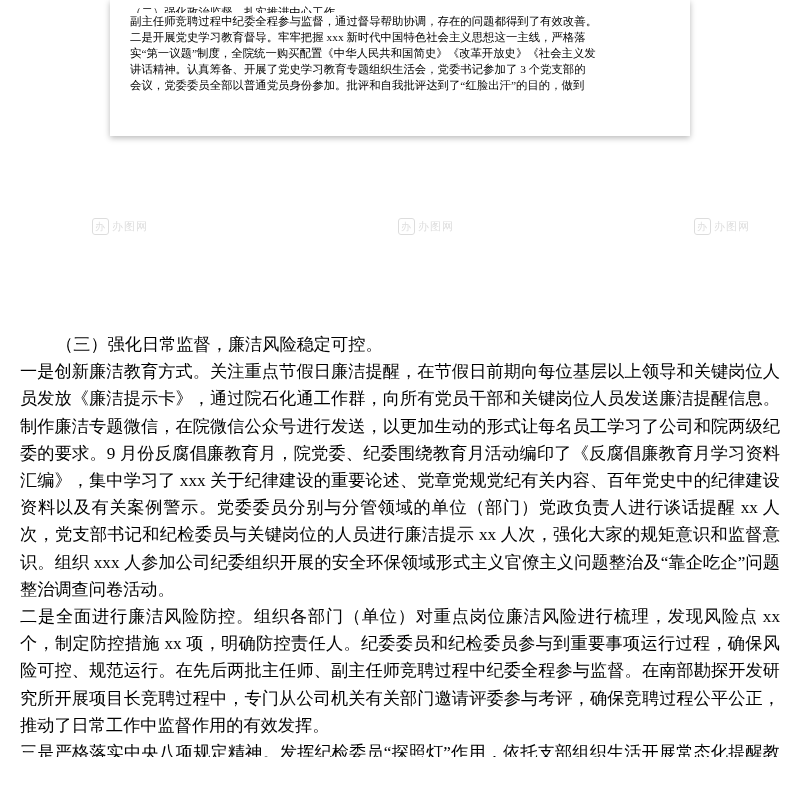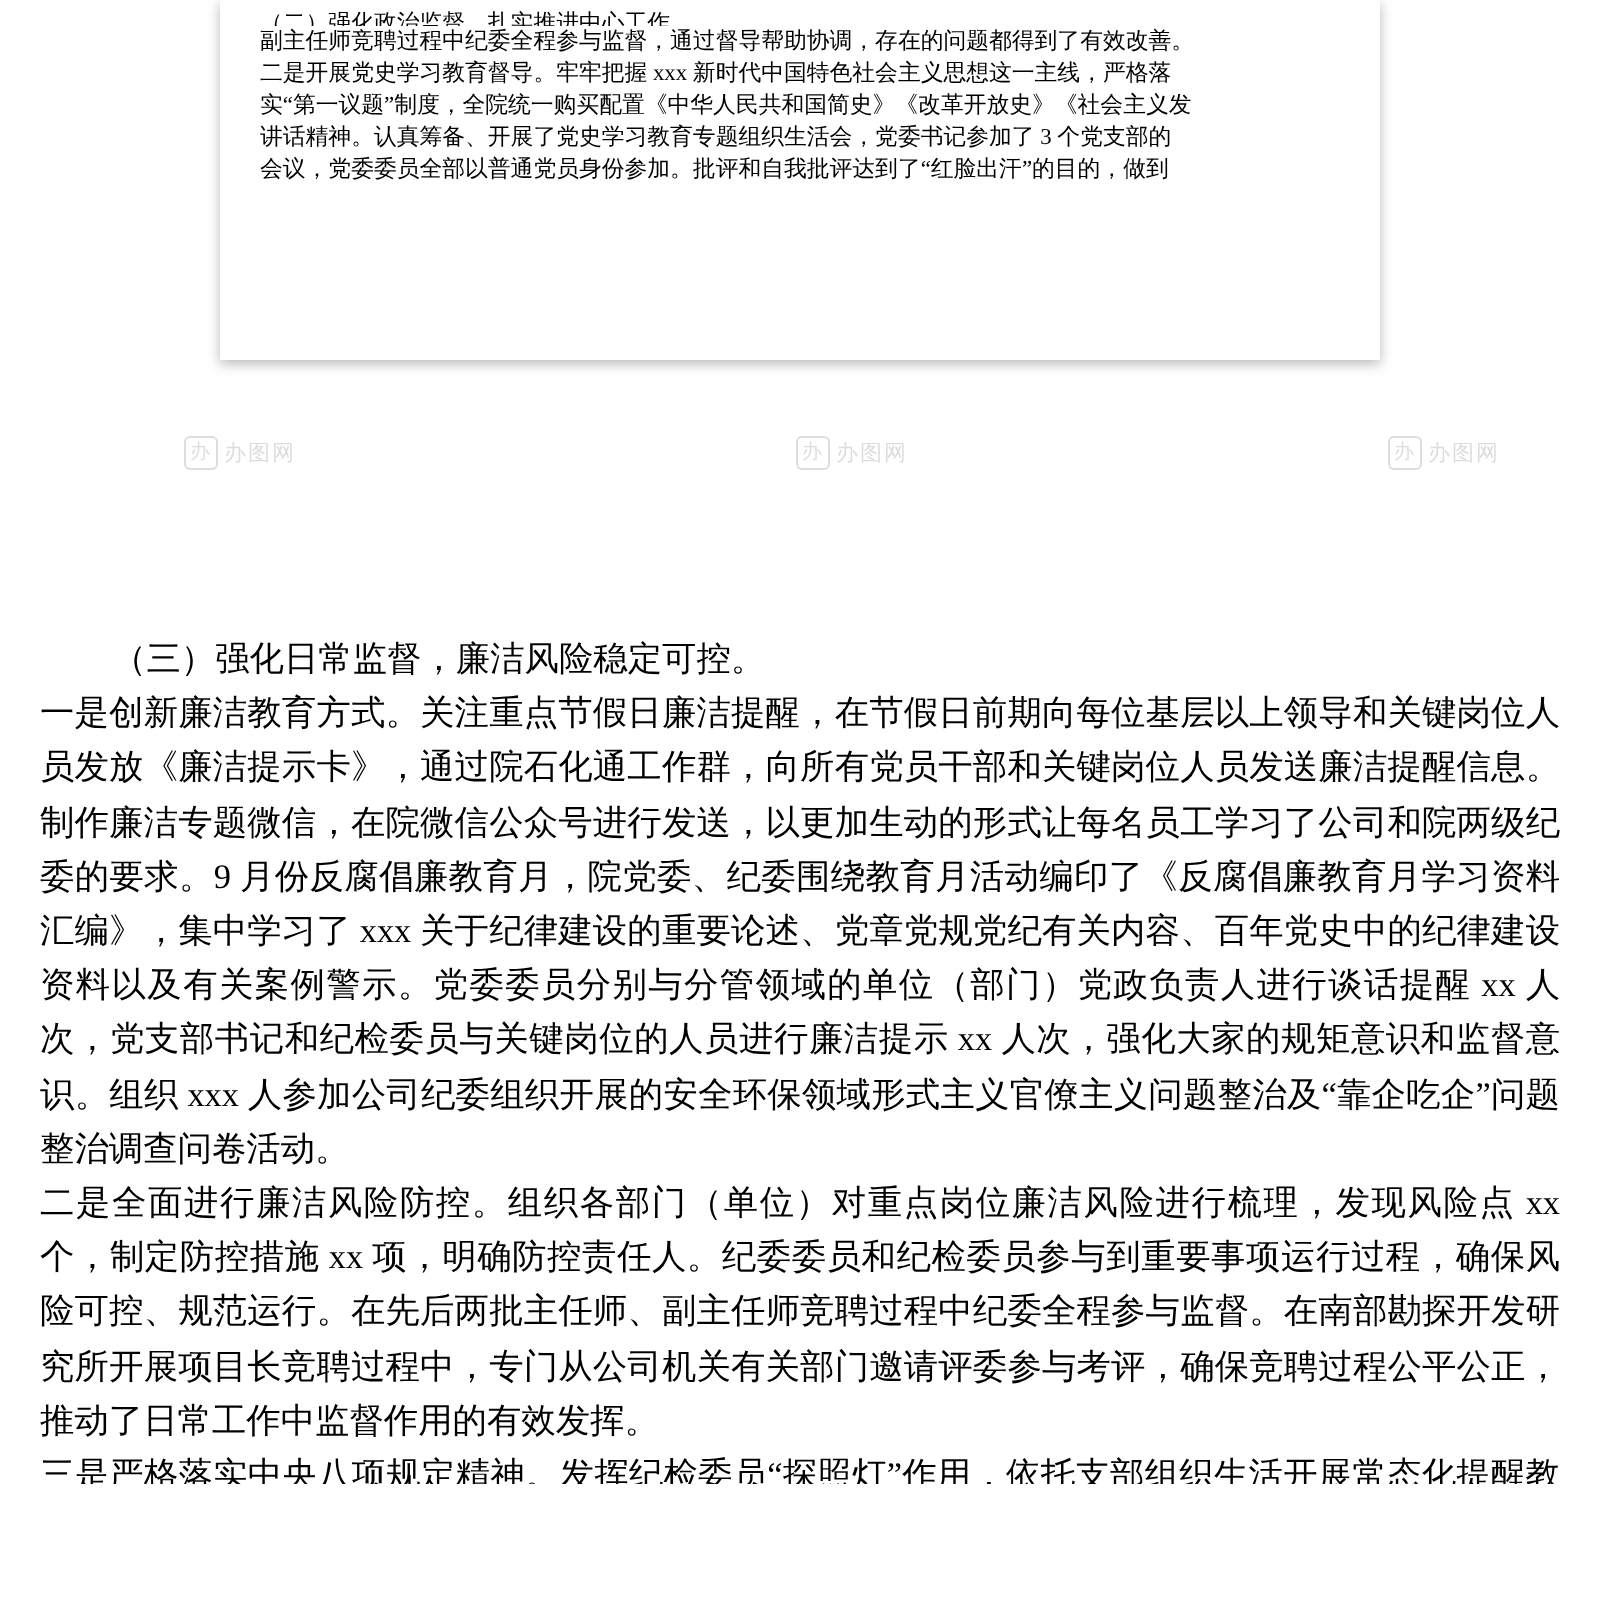--- a/index.html
+++ b/index.html
@@ -15,21 +15,21 @@
     overflow: hidden;
     position: relative;
   }
 
   
   .top-image {
     position: absolute;
     left: 110px;
     top: 0;
     width: 580px;
-    height: 180px;
+    height: 136px;
     background: #fdfdfd;
     box-shadow: 0 2px 6px rgba(0,0,0,0.28);
     overflow: hidden;
   }
   .top-image .page {
     position: absolute;
     left: 0;
     top: 0;
     right: 0;
     bottom: 0;
@@ -80,21 +80,21 @@
     font-size: 11px;
   }
   .wm1 { left: 92px;  top: 218px; }
   .wm2 { left: 398px; top: 218px; }
   .wm3 { left: 694px; top: 218px; }
 
   
   .body-text {
     position: absolute;
     left: 20px;
-    top: 316px;
+    top: 331px;
     width: 760px;
     font-size: 17.2px;
     line-height: 27.2px;
     text-align: justify;
     text-justify: inter-ideograph;
     color: #000;
   }
   .body-text p {
     margin: 0;
   }

